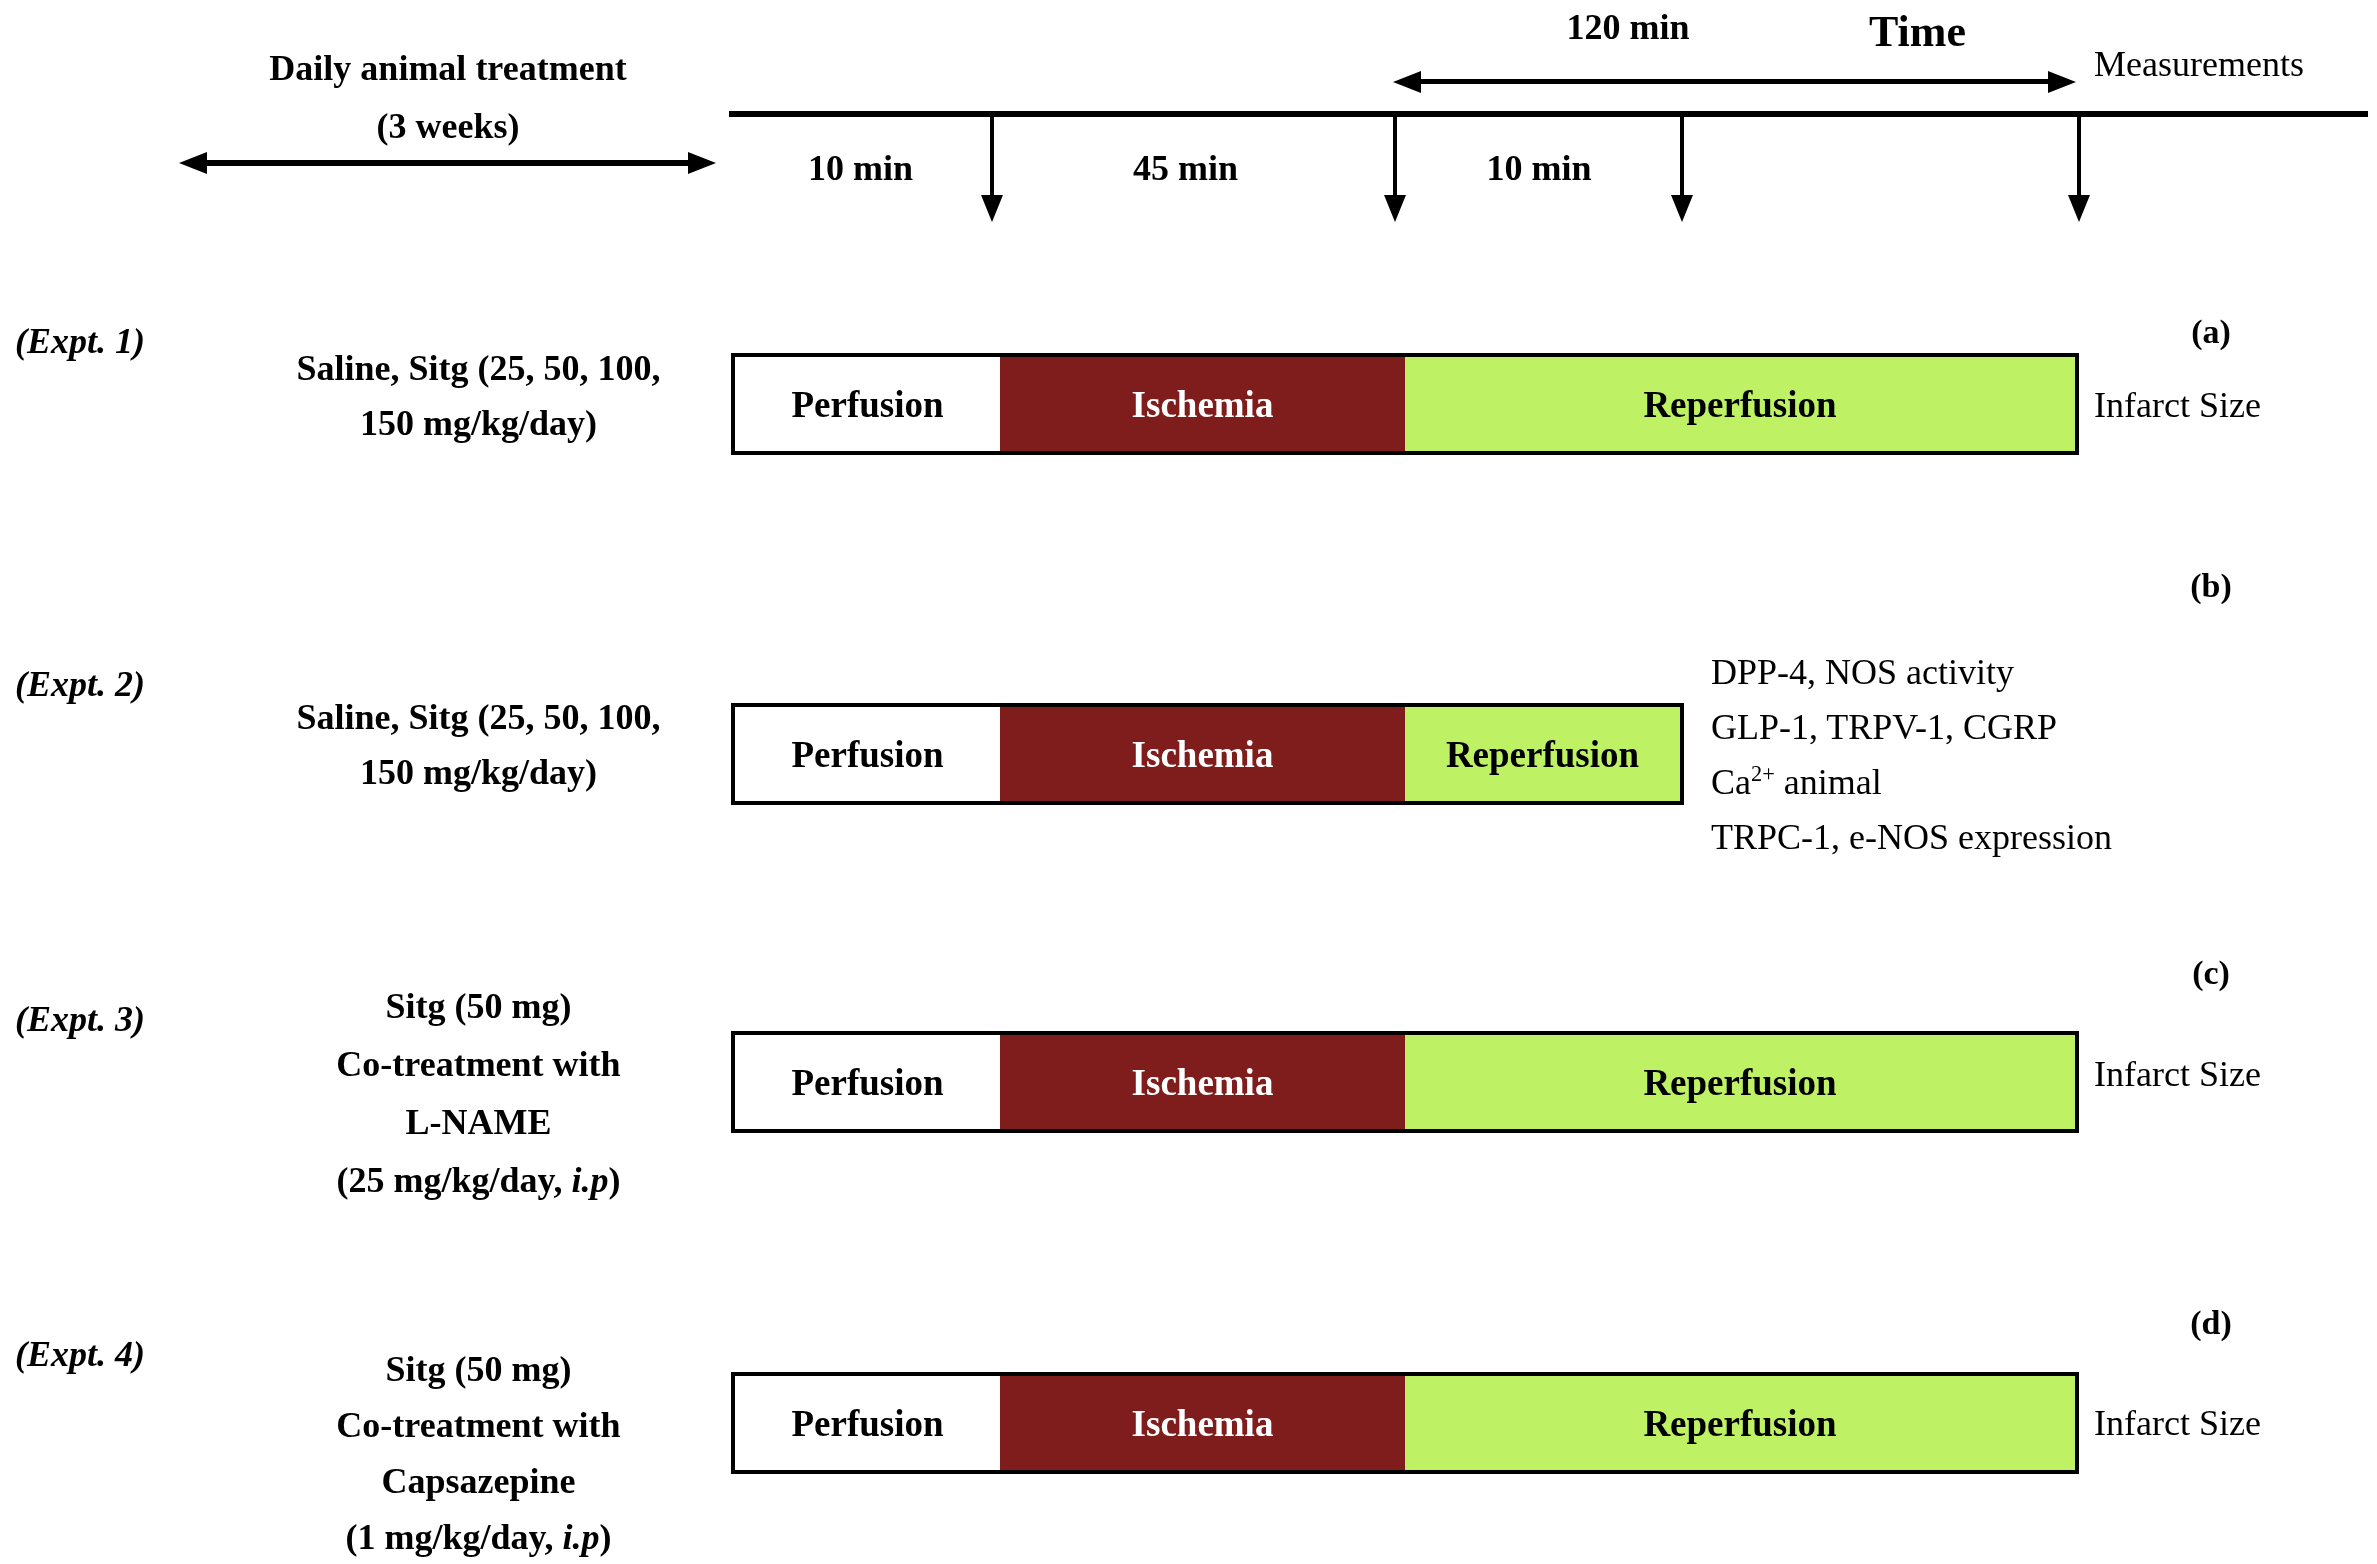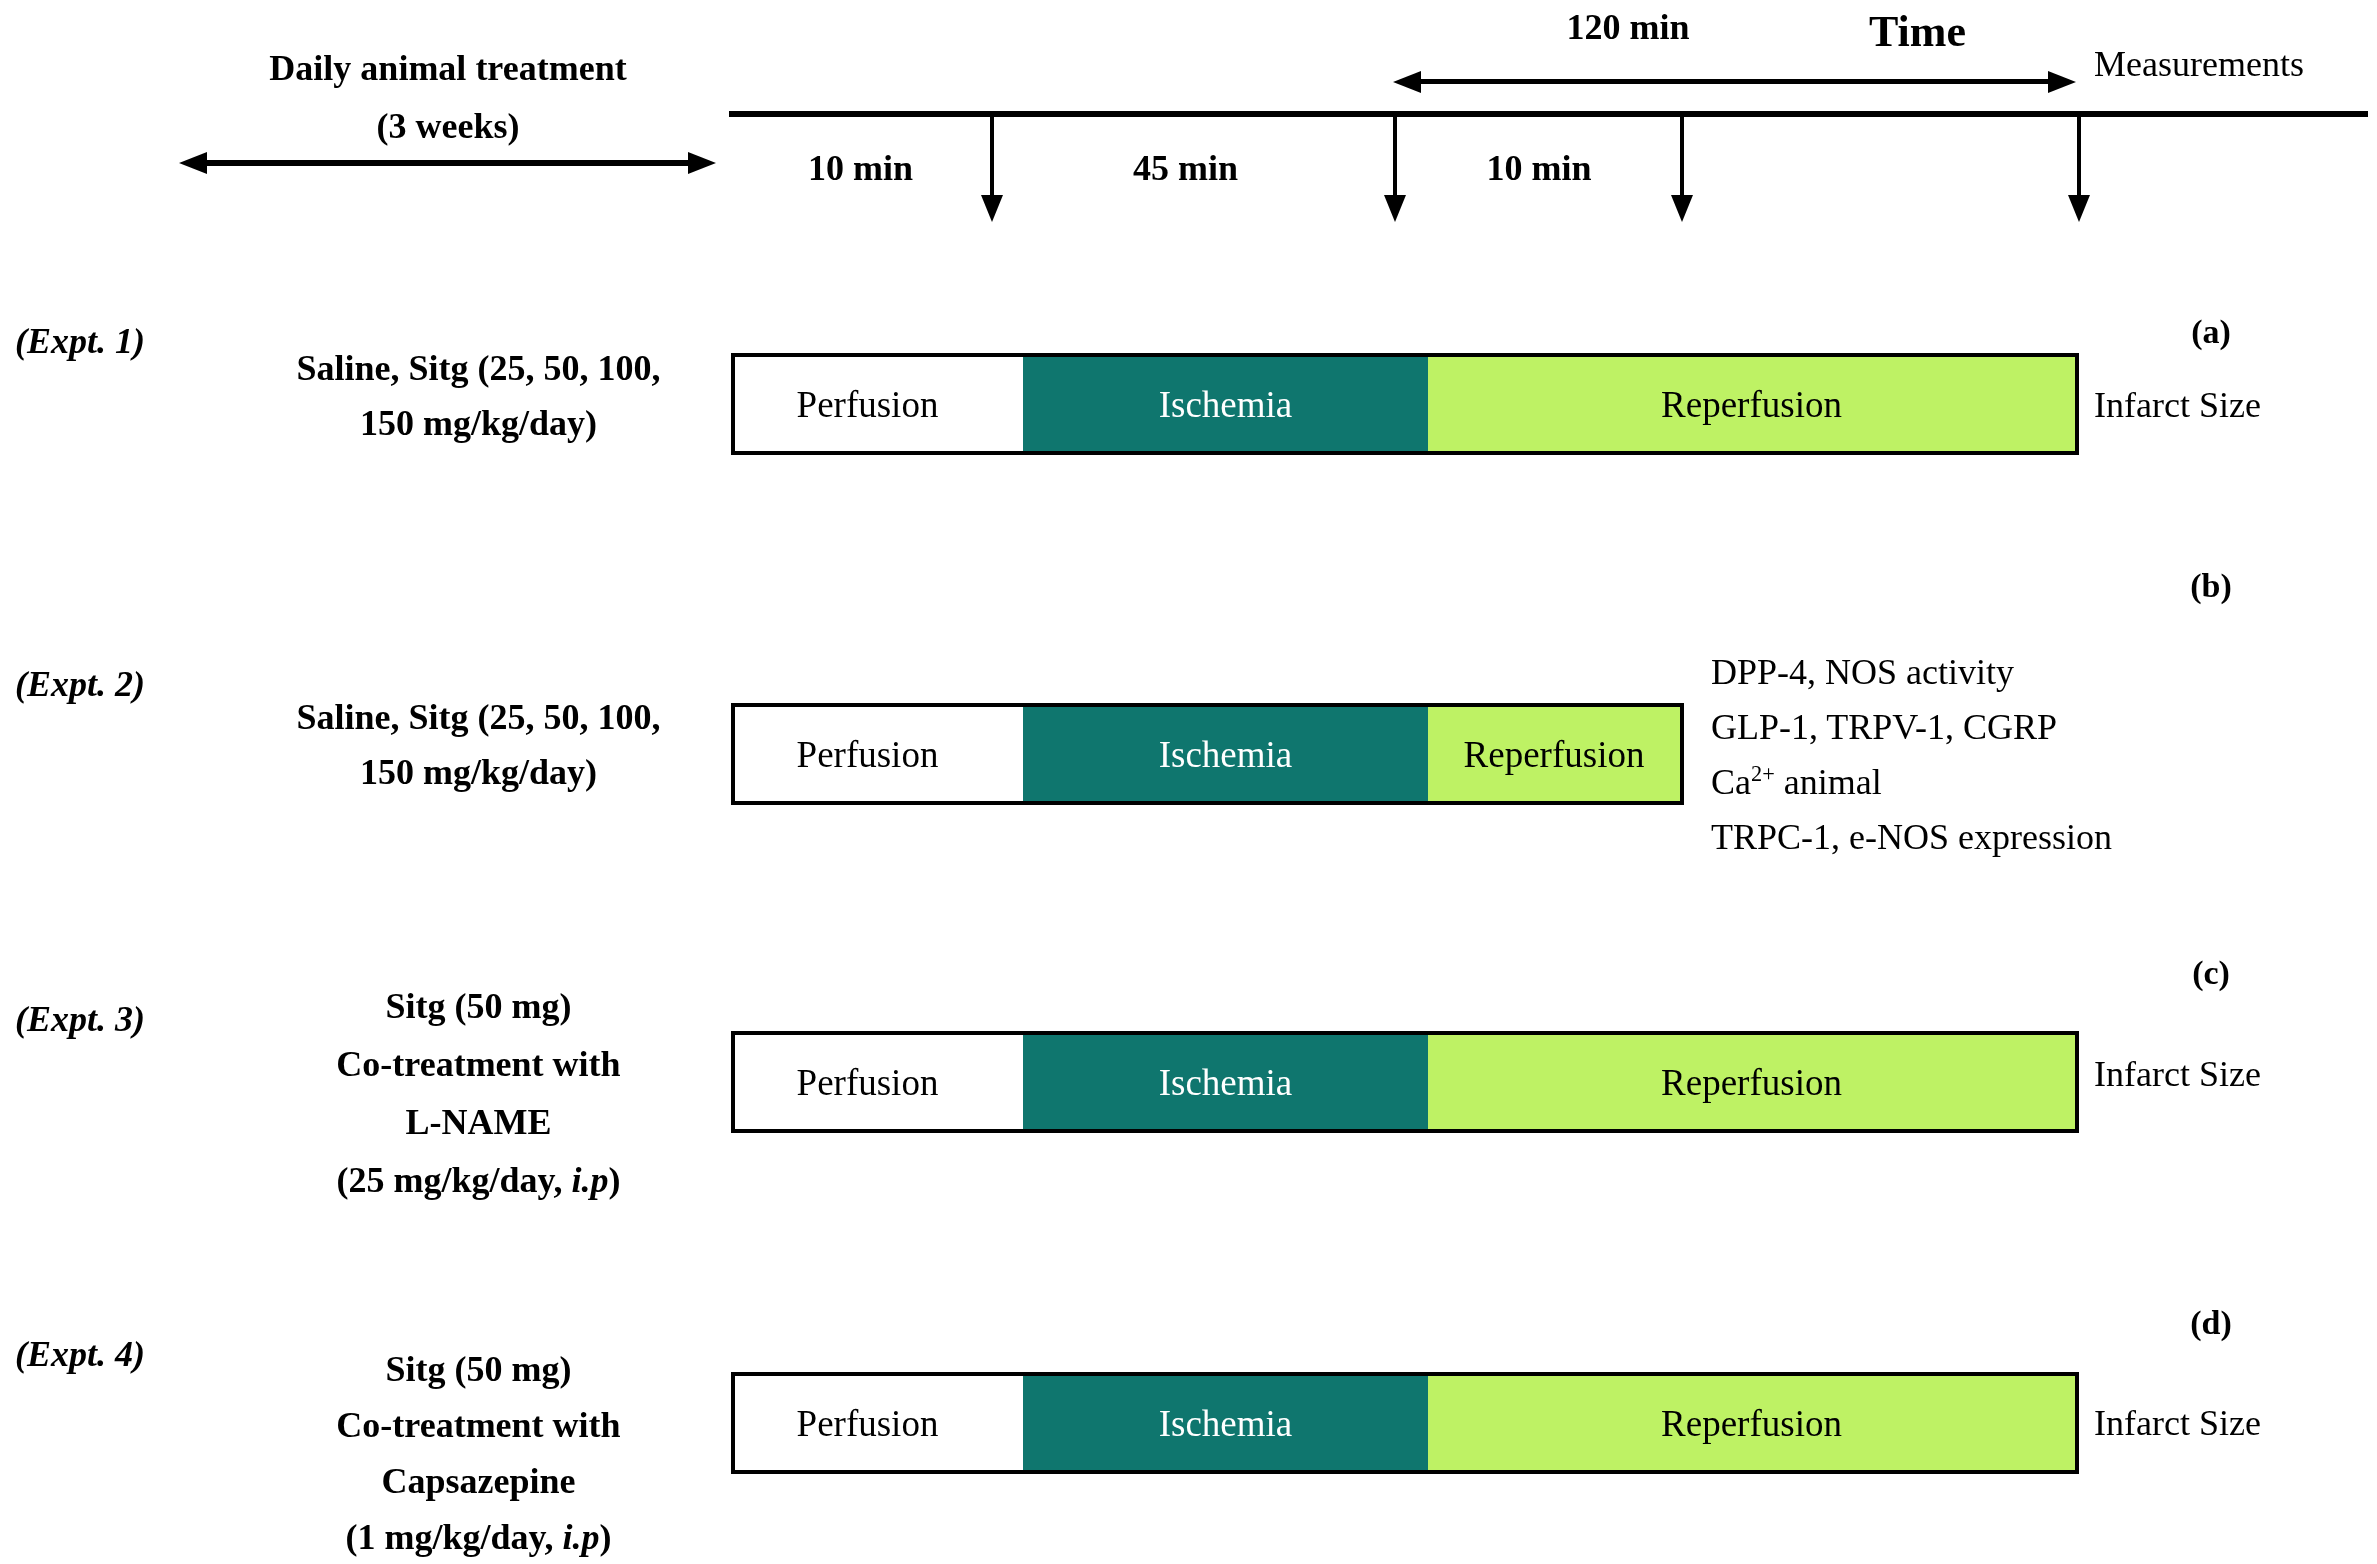--- a/index.html
+++ b/index.html
@@ -48,23 +48,23 @@
   .treatment.r4{top:1341px;line-height:56px;}
   .treatment .ital{font-style:italic;}
 
   .bar{position:absolute;left:731px;height:102px;border:4.5px solid #000;background:#fff;
        display:flex;box-sizing:border-box;}
   .bar.r1{top:353px;width:1348px;}
   .bar.r2{top:703px;width:953px;}
   .bar.r3{top:1031px;width:1348px;}
   .bar.r4{top:1372px;width:1348px;}
   .seg{display:flex;align-items:center;justify-content:center;
-       font-weight:normal;font-size:37px;white-space:nowrap;}
+       font-weight:bold;font-size:37px;white-space:nowrap;}
   .seg.w1{width:265px;background:#fff;color:#000;}
-  .seg.bk{width:405px;background:#0f766e;color:#fff;margin-left:23px;}
+  .seg.bk{width:405px;background:#7f1d1d;color:#fff;}
   .seg.w2{flex:1;background:#bef264;color:#000;}
 
   .panel-label{position:absolute;left:2099px;width:224px;text-align:center;font-weight:bold;font-size:34px;}
   .panel-label.p1{top:313px;} .panel-label.p2{top:567px;} .panel-label.p3{top:954px;} .panel-label.p4{top:1304px;}
 
   .outcome{position:absolute;left:2094px;font-size:36px;white-space:nowrap;}
   .outcome.o1{top:384px;} .outcome.o3{top:1053px;} .outcome.o4{top:1402px;}
 
   .measure-list{position:absolute;left:1711px;top:645px;font-size:36px;line-height:55px;white-space:nowrap;}
   .measure-list sup{font-size:0.62em;vertical-align:super;line-height:0;}

